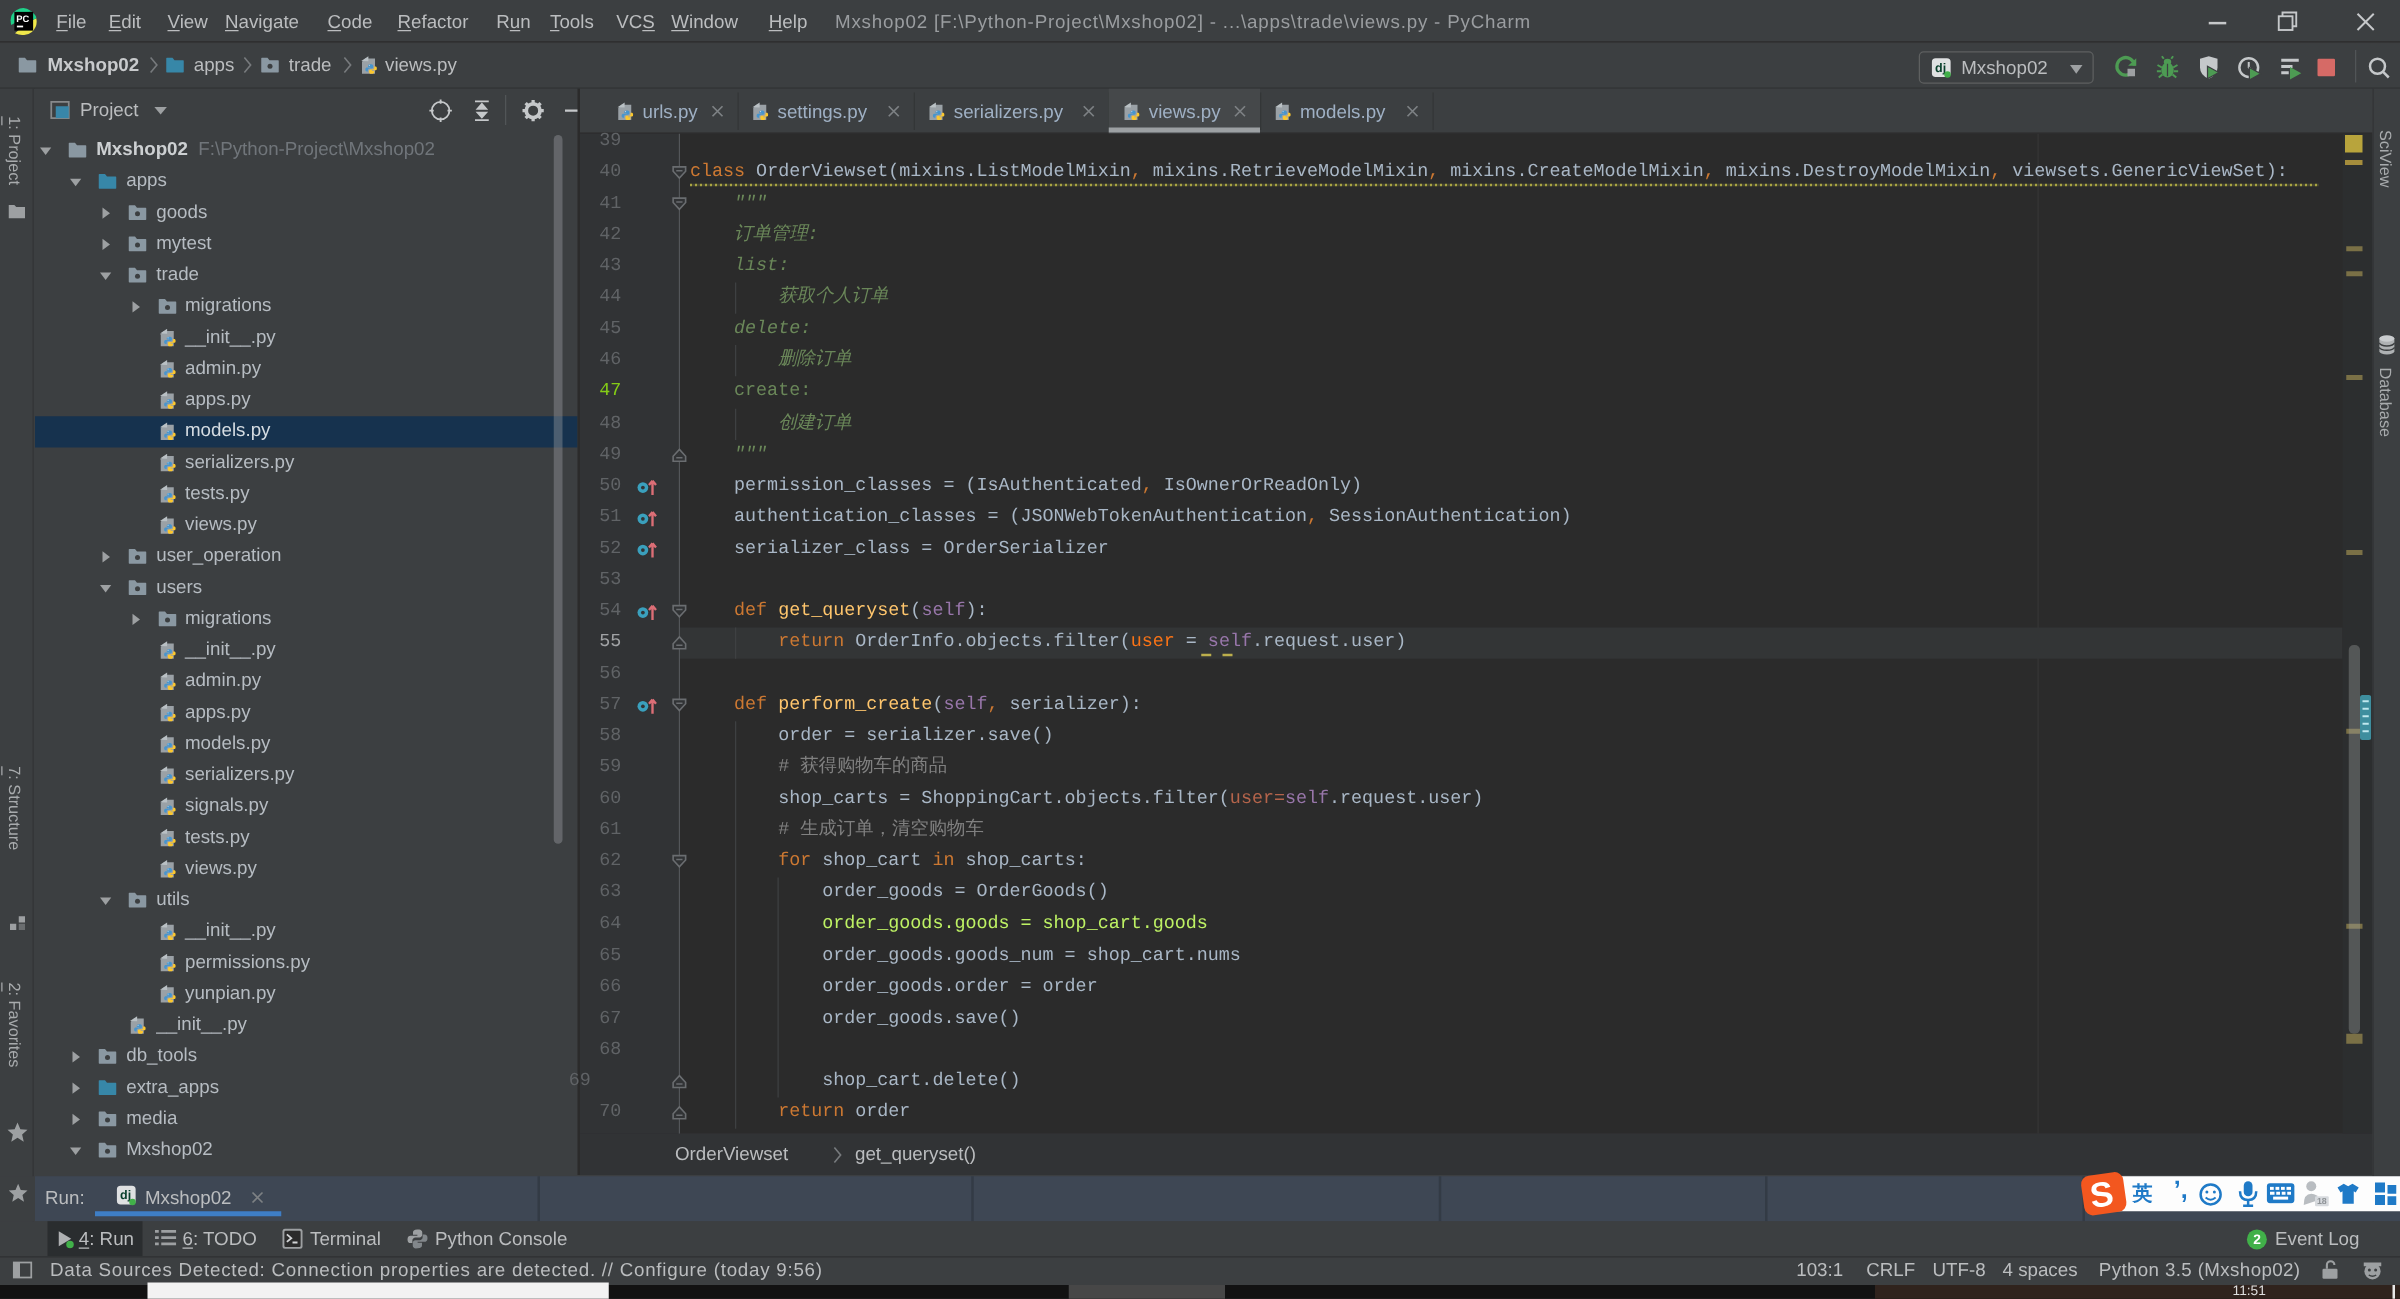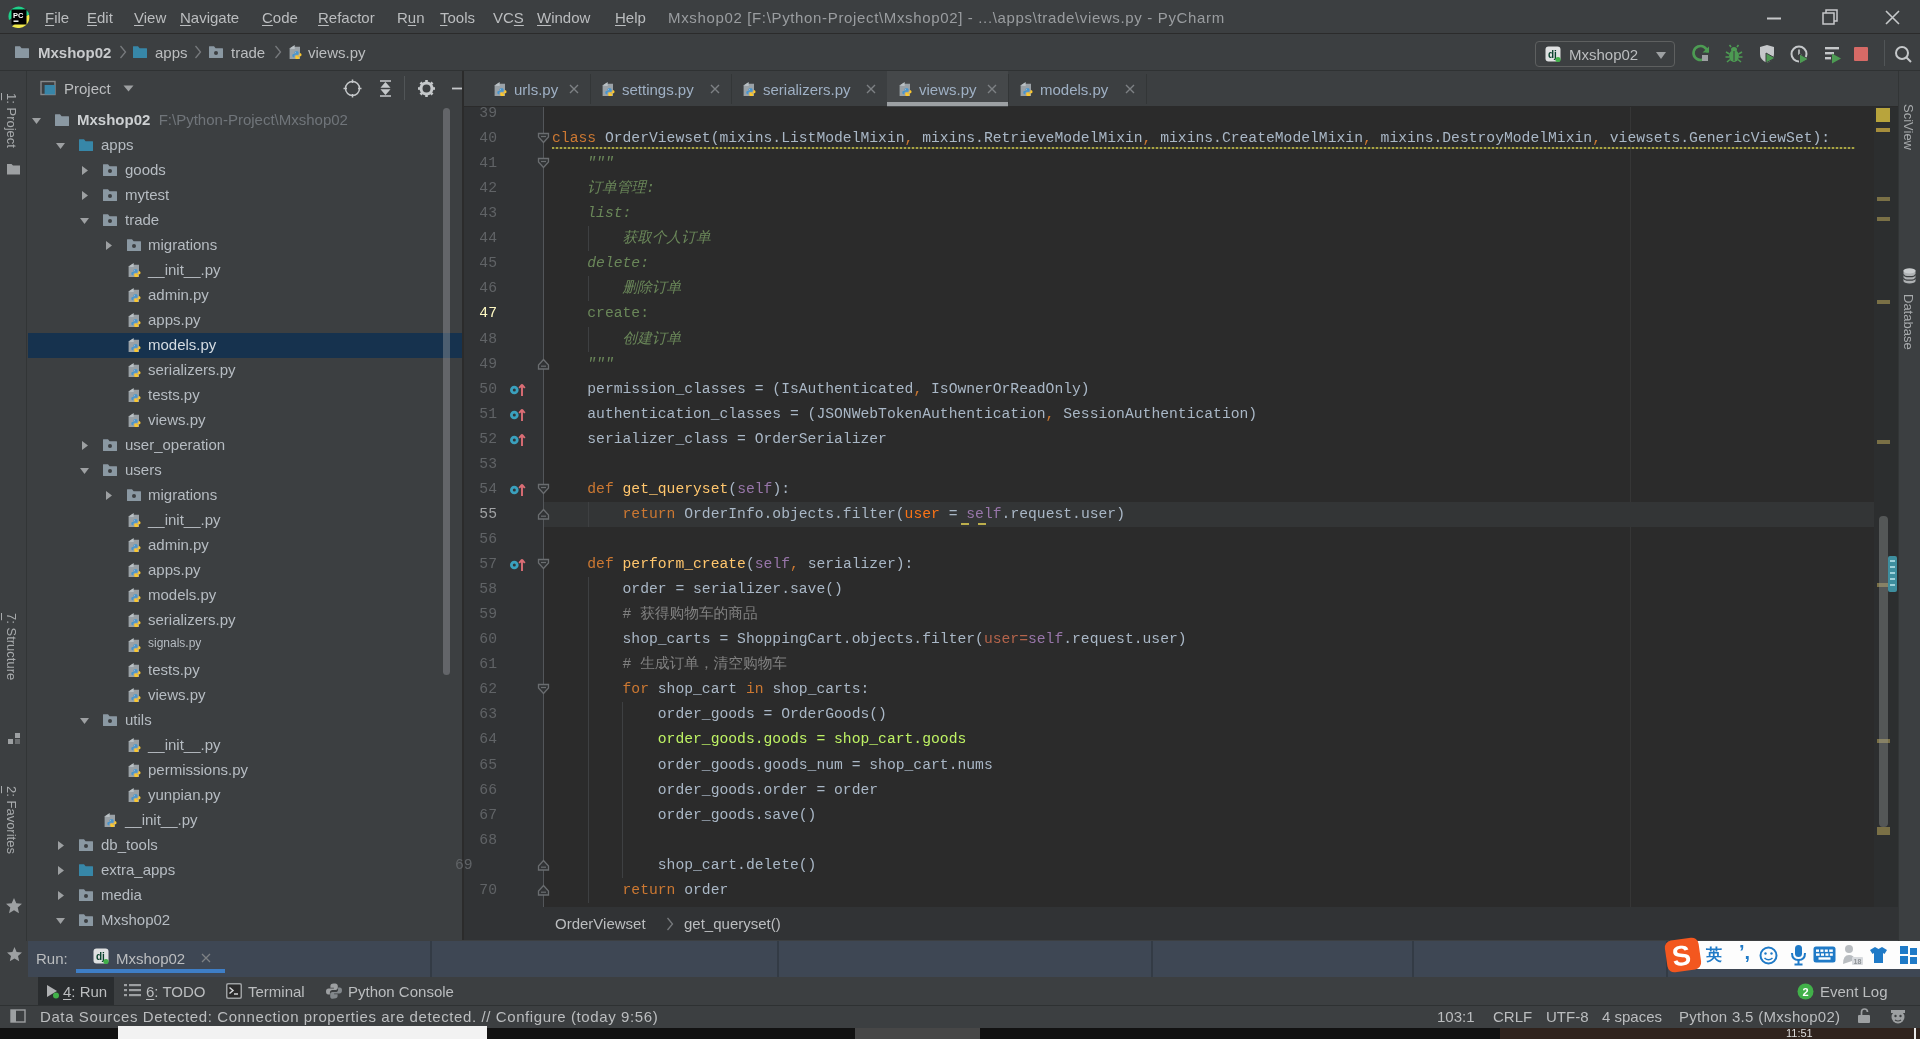--- a/index.html
+++ b/index.html
@@ -360,21 +360,21 @@
 <div class="a" style="left:148px;top:611px;font-size:15px;color:#b6bcc2;white-space:pre">serializers.py</div>
 <svg class="a" style="left:126px;top:637px" width="16" height="16" viewBox="0 0 16 16">
     <path d="M5.2 2.8 L13 2.8 L13 15 L2.6 15 L2.6 5.4 Z" fill="#9aa1a6"></path>
     <path d="M2 4.8 L7.7 1 L7.7 5 Z" fill="#b9c0c4"></path>
     <g transform="translate(3.1 2.6) scale(0.85)">
       <path d="M7.2 5.6c-1.6 0-2.1.7-2.1 1.5v1.2h2.2v.5H4.2c-.9 0-1.6.5-1.6 1.8 0 1.2.5 1.8 1.5 1.8h.9v-1.3c0-.8.7-1.5 1.5-1.5h2.1c.7 0 1.3-.6 1.3-1.3V7.1c0-.8-.7-1.5-1.6-1.5z" fill="#4795ce"></path>
       <circle cx="6.3" cy="6.7" r=".5" fill="#dfe5ea"></circle>
       <path d="M8.8 14.6c1.6 0 2.1-.7 2.1-1.5v-1.2H8.7v-.5h3.1c.9 0 1.6-.5 1.6-1.8 0-1.2-.5-1.8-1.5-1.8H11v1.3c0 .8-.7 1.5-1.5 1.5H7.4c-.7 0-1.3.6-1.3 1.3v1.2c0 .8.7 1.5 1.6 1.5z" fill="#fcc82e"></path>
     </g>
   </svg>
-<div class="a" style="left:148px;top:636px;font-size:12px;color:#b6bcc2;white-space:pre">signals.py</div>
+<div class="a" style="left:148px;top:636px;font-size:15px;color:#b6bcc2;white-space:pre">signals.py</div>
 <svg class="a" style="left:126px;top:662px" width="16" height="16" viewBox="0 0 16 16">
     <path d="M5.2 2.8 L13 2.8 L13 15 L2.6 15 L2.6 5.4 Z" fill="#9aa1a6"></path>
     <path d="M2 4.8 L7.7 1 L7.7 5 Z" fill="#b9c0c4"></path>
     <g transform="translate(3.1 2.6) scale(0.85)">
       <path d="M7.2 5.6c-1.6 0-2.1.7-2.1 1.5v1.2h2.2v.5H4.2c-.9 0-1.6.5-1.6 1.8 0 1.2.5 1.8 1.5 1.8h.9v-1.3c0-.8.7-1.5 1.5-1.5h2.1c.7 0 1.3-.6 1.3-1.3V7.1c0-.8-.7-1.5-1.6-1.5z" fill="#4795ce"></path>
       <circle cx="6.3" cy="6.7" r=".5" fill="#dfe5ea"></circle>
       <path d="M8.8 14.6c1.6 0 2.1-.7 2.1-1.5v-1.2H8.7v-.5h3.1c.9 0 1.6-.5 1.6-1.8 0-1.2-.5-1.8-1.5-1.8H11v1.3c0 .8-.7 1.5-1.5 1.5H7.4c-.7 0-1.3.6-1.3 1.3v1.2c0 .8.7 1.5 1.6 1.5z" fill="#fcc82e"></path>
     </g>
   </svg>
 <div class="a" style="left:148px;top:661px;font-size:15px;color:#b6bcc2;white-space:pre">tests.py</div>
@@ -554,21 +554,21 @@
 <div class="a" style="left:588px;top:577px;width:1px;height:326px;background:#3e4042"></div>
 <div class="a" style="left:622px;top:702px;width:1px;height:176px;background:#3e4042"></div>
 <div class="a mono" style="left:455px;top:105px;width:42px;text-align:right;color:#606366">39</div>
 <div class="a mono" style="left:455px;top:130px;width:42px;text-align:right;color:#606366">40</div>
 <div class="a mono" style="left:455px;top:155px;width:42px;text-align:right;color:#606366">41</div>
 <div class="a mono" style="left:455px;top:180px;width:42px;text-align:right;color:#606366">42</div>
 <div class="a mono" style="left:455px;top:205px;width:42px;text-align:right;color:#606366">43</div>
 <div class="a mono" style="left:455px;top:230px;width:42px;text-align:right;color:#606366">44</div>
 <div class="a mono" style="left:455px;top:255px;width:42px;text-align:right;color:#606366">45</div>
 <div class="a mono" style="left:455px;top:280px;width:42px;text-align:right;color:#606366">46</div>
-<div class="a mono" style="left:455px;top:305px;width:42px;text-align:right;color:#fef9c3">47</div>
+<div class="a mono" style="left:455px;top:305px;width:42px;text-align:right;color:#84cc16">47</div>
 <div class="a mono" style="left:455px;top:331px;width:42px;text-align:right;color:#606366">48</div>
 <div class="a mono" style="left:455px;top:356px;width:42px;text-align:right;color:#606366">49</div>
 <div class="a mono" style="left:455px;top:381px;width:42px;text-align:right;color:#606366">50</div>
 <div class="a mono" style="left:455px;top:406px;width:42px;text-align:right;color:#606366">51</div>
 <div class="a mono" style="left:455px;top:431px;width:42px;text-align:right;color:#606366">52</div>
 <div class="a mono" style="left:455px;top:456px;width:42px;text-align:right;color:#606366">53</div>
 <div class="a mono" style="left:455px;top:481px;width:42px;text-align:right;color:#606366">54</div>
 <div class="a mono" style="left:455px;top:506px;width:42px;text-align:right;color:#a1a3a5">55</div>
 <div class="a mono" style="left:455px;top:531px;width:42px;text-align:right;color:#606366">56</div>
 <div class="a mono" style="left:455px;top:556px;width:42px;text-align:right;color:#606366">57</div>
@@ -682,21 +682,21 @@
 <div class="a" style="left:1876px;top:128px;width:14px;height:4px;background:#a58d3c"></div>
 <div class="a" style="left:1877px;top:197px;width:13px;height:4px;background:#7a7046"></div>
 <div class="a" style="left:1877px;top:217px;width:13px;height:4px;background:#7a7046"></div>
 <div class="a" style="left:1877px;top:300px;width:13px;height:4px;background:#7a7046"></div>
 <div class="a" style="left:1877px;top:440px;width:13px;height:4px;background:#7a7046"></div>
 <div class="a" style="left:1877px;top:583px;width:13px;height:4px;background:#7a7046"></div>
 <div class="a" style="left:1877px;top:739px;width:13px;height:4px;background:#7a7046"></div>
 <div class="a" style="left:1879px;top:516px;width:9px;height:311px;background:rgba(160,162,164,0.35);border-radius:4px"></div>
 <div class="a" style="left:1877px;top:827px;width:13px;height:8px;background:#7a7046"></div>
 <div class="a" style="left:464px;top:907px;width:1434px;height:33px;background:#313335"></div>
-<div class="a t" style="left:555px;top:915px">OrderViewset</div>
+<div class="a t" style="left:540px;top:915px">OrderViewset</div>
 <svg class="a" style="left:666px;top:917px" width="8" height="14" viewBox="0 0 8 14">
     <path d="M1.5 1 L6.5 7 L1.5 13" stroke="#777a7d" stroke-width="1.3" fill="none"></path>
   </svg>
 <div class="a t" style="left:684px;top:915px">get_queryset()</div>
 <div class="a" style="left:1898px;top:71px;width:22px;height:934px;background:#3c3f41;border-left:1px solid #323536"></div>
 <div class="a" style="left:1901px;top:104px;writing-mode:vertical-rl;font-size:13px;color:#a8abad">SciView</div>
 <svg class="a" style="left:1902px;top:267px" width="15" height="18" viewBox="0 0 15 18">
     <path d="M1.5 3.5 L1.5 14 A6 2.5 0 0 0 13.5 14 L13.5 3.5" fill="#aeb1b3"></path>
     <ellipse cx="7.5" cy="3.8" rx="6" ry="2.6" fill="#c9ccce"></ellipse>
     <path d="M1.5 7.2 A6 2.5 0 0 0 13.5 7.2 M1.5 10.7 A6 2.5 0 0 0 13.5 10.7" stroke="#3c3f41" stroke-width="1.2" fill="none"></path>

